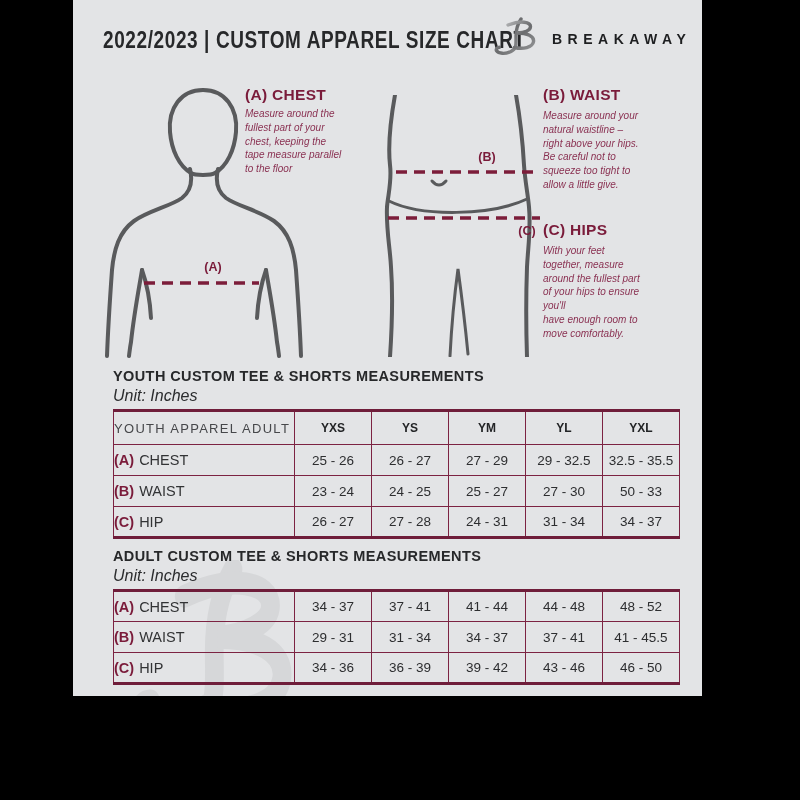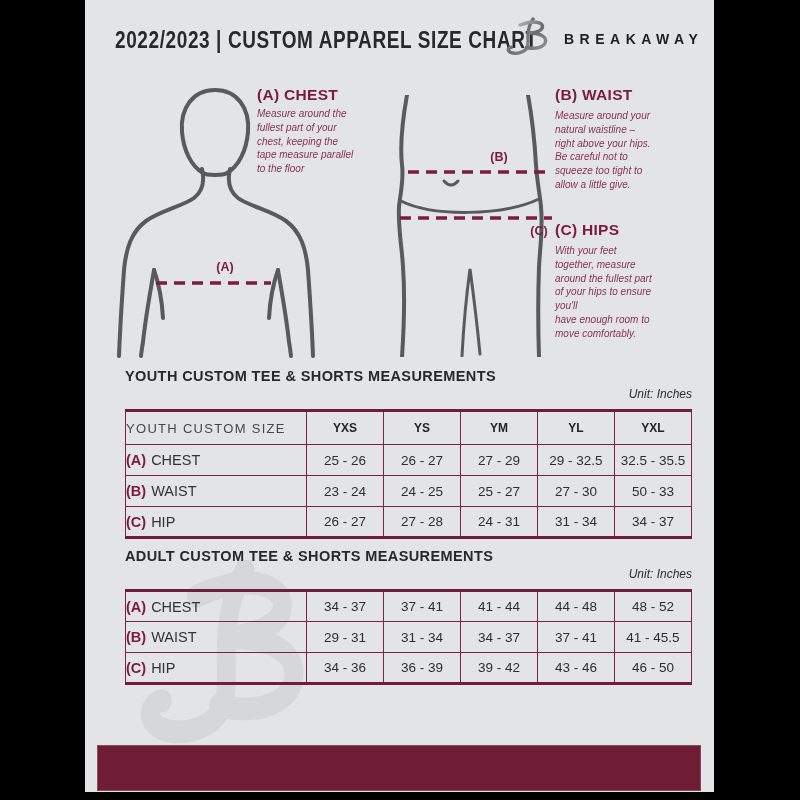--- a/index.html
+++ b/index.html
@@ -1,21 +1,21 @@
 <!DOCTYPE html>
 <html><head>
 <meta charset="utf-8">
 <style>
   html,body{margin:0;padding:0;}
   body{
     width:800px;height:800px;position:relative;background:#000;
     font-family:"Liberation Sans", sans-serif;overflow:hidden;
   }
   .page{
-    position:absolute;left:85px;top:0;width:629px;height:792px;
+    position:absolute;left:73px;top:0;width:629px;height:696px;
     background:#e3e4e6;overflow:hidden;
   }
   
   .doc-title{
     position:absolute;left:30px;top:27px;
     font-size:19px;font-weight:800;letter-spacing:.6px;color:#27282a;
     transform:scaleY(1.25);transform-origin:left top;white-space:nowrap;
   }
   .brand{
     position:absolute;left:479px;top:31px;
@@ -34,22 +34,22 @@
   .sec-body{
     position:absolute;font-size:10px;line-height:1.38;font-style:italic;
     color:#8a3152;white-space:pre-line;
   }
   
   .tbl-title{
     position:absolute;left:40px;width:567px;
     font-size:14.5px;font-weight:700;letter-spacing:.4px;color:#27282a;
   }
   .tbl-unit{
-    position:absolute;left:40px;width:567px;text-align:right;
-    font-size:12px;font-style:italic;font-weight:500;color:#2b2c2e;
+    position:absolute;left:40px;width:567px;text-align:left;
+    font-size:16px;font-style:italic;font-weight:500;color:#2b2c2e;
   }
   table.size{
     position:absolute;left:40px;width:567px;border-collapse:collapse;table-layout:fixed;
     background:transparent;
   }
   table.size{border-top:3px solid #6f1d3a;border-bottom:3px solid #6f1d3a;}
   table.size th, table.size td{
     border:1.5px solid #7c2342;padding:0;background:transparent;
   }
   table.size tr.hdr{height:34px;}
@@ -160,21 +160,21 @@
       <colgroup>
           <col style="width:181px">
           <col style="width:77px">
           <col style="width:77px">
           <col style="width:77px">
           <col style="width:77px">
           <col style="width:77px">
         </colgroup>
       <tbody>
           <tr class="hdr">
-        <th class="size-label">YOUTH CUSTOM SIZE</th>
+        <th class="size-label">YOUTH APPAREL ADULT</th>
         <th class="size-col">YXS</th>
         <th class="size-col">YS</th>
         <th class="size-col">YM</th>
         <th class="size-col">YL</th>
         <th class="size-col">YXL</th>
       </tr>
       <tr class="row">
         <td class="m-label"><span class="pfx">(A)</span><span>CHEST</span></td>
         <td class="m-val">25 - 26</td>
         <td class="m-val">26 - 27</td>

